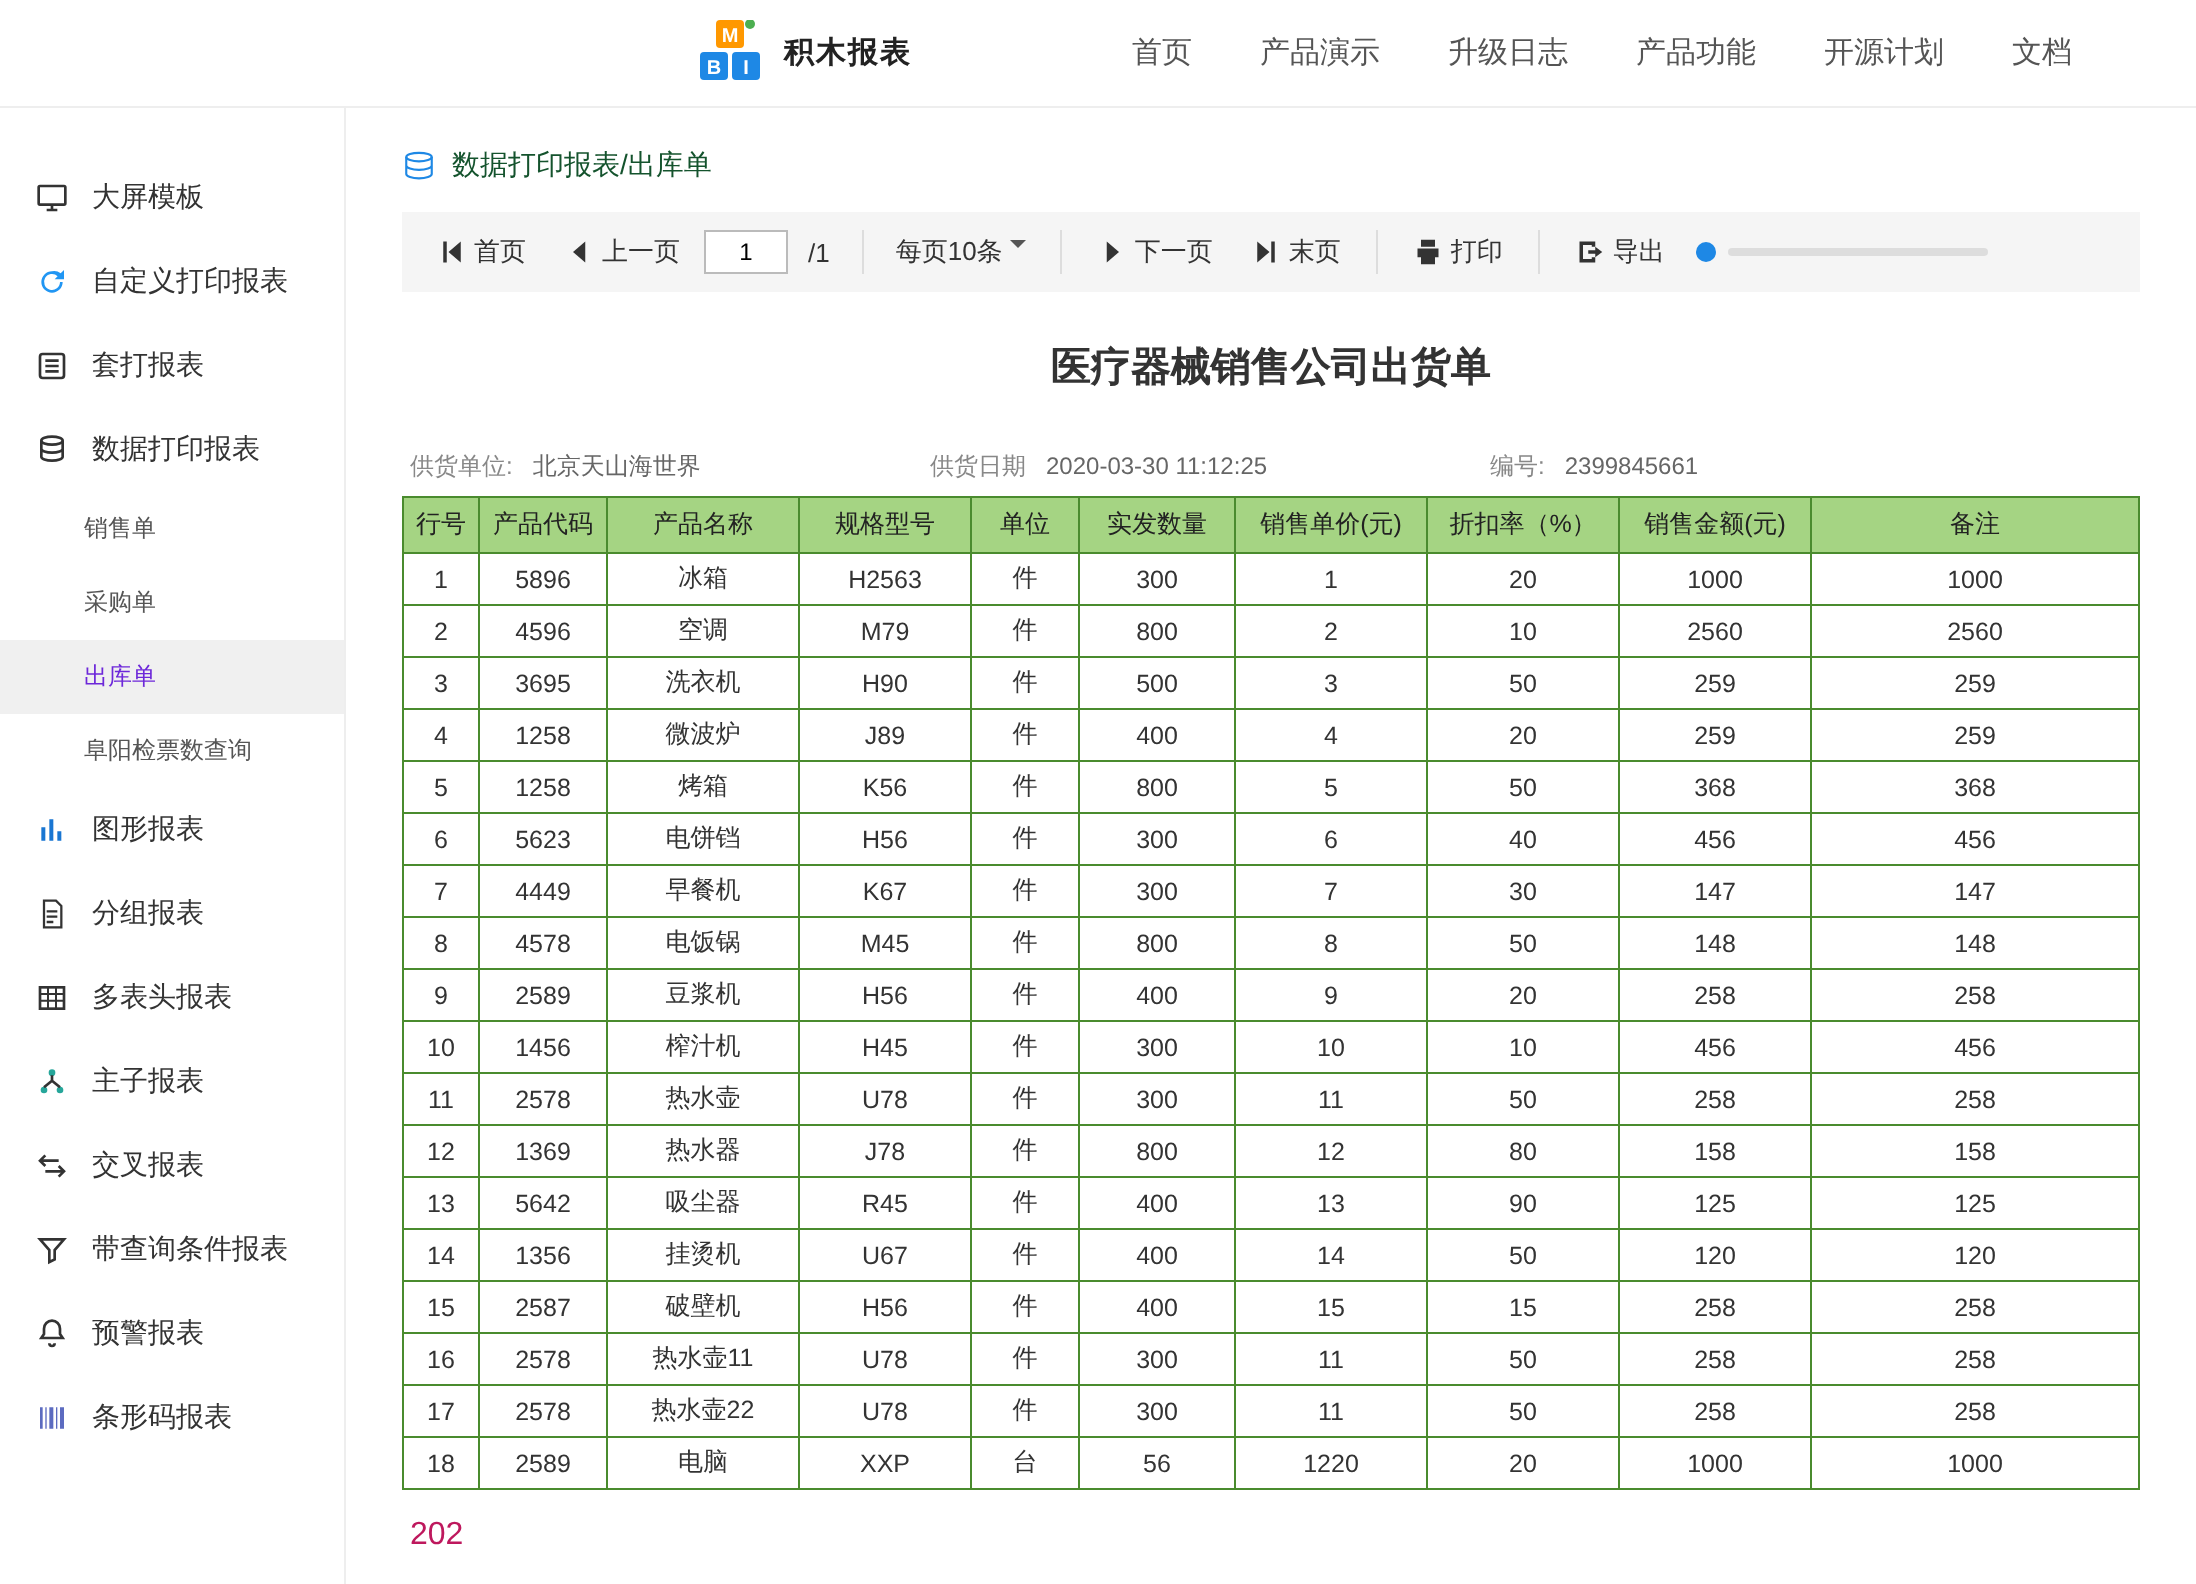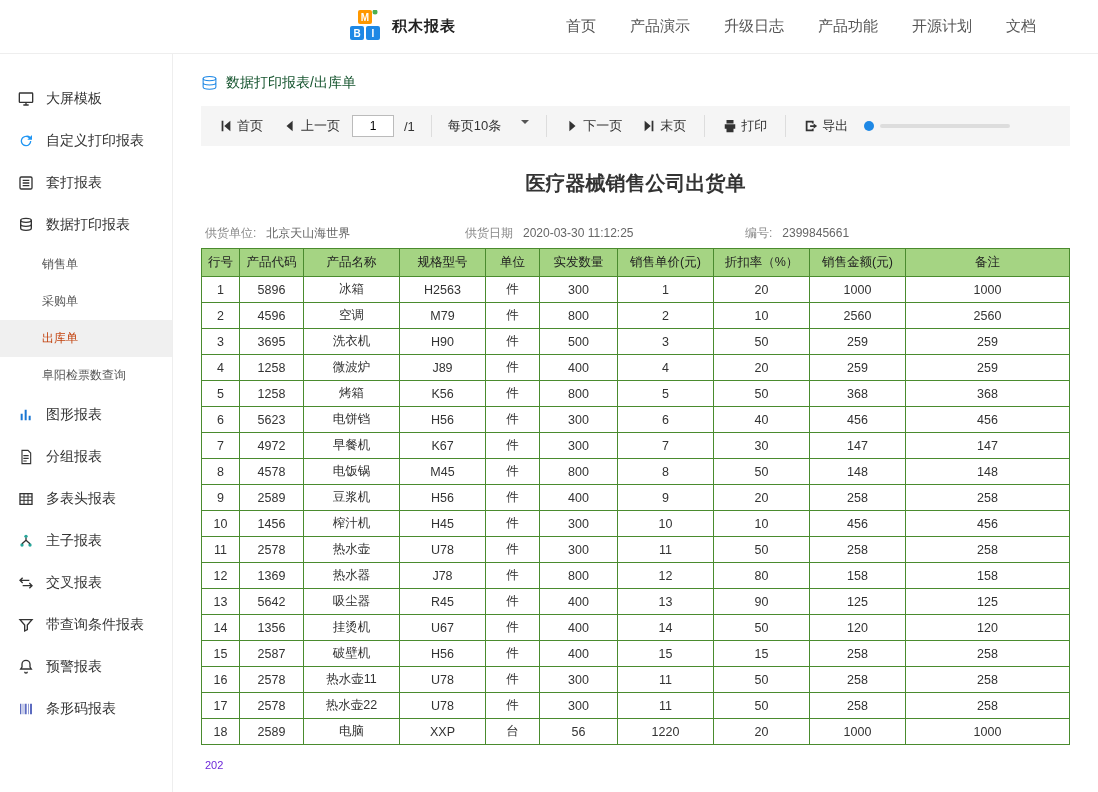--- a/index.html
+++ b/index.html
@@ -8,58 +8,58 @@
 .logo { display: flex; align-items: center; gap: 6px; margin-left: 330px; }
 .logo-svg { width: 36px; height: 34px; }
 .logo-text { font-size: 15px; font-weight: 700; color: #222; letter-spacing: 1px; }
 .nav-links { display: flex; gap: 34px; margin-left: 110px; font-size: 15px; color: #555; }
 .nav-links span { cursor: pointer; }
 .body-wrap { display: flex; height: calc(100% - 54px); }
 .sidebar { width: 173px; border-right: 1px solid #eee; padding-top: 24px; font-size: 14px; overflow-y: auto; }
 .side-item { display: flex; align-items: center; padding: 12px 18px; gap: 12px; cursor: pointer; color: #333; }
 .side-item .icon { width: 16px; height: 16px; flex-shrink: 0; }
 .side-sub { padding: 10px 18px 10px 42px; font-size: 12px; color: #555; cursor: pointer; }
-.side-sub.active { background: #f0f0f0; color: #c2410c; }
+.side-sub.active { background: #f0f0f0; color: #6d28d9; }
 .ic-screen { fill:#1e88e5; }
 .ic-refresh { fill:#2196f3; }
 .ic-list { fill:#1e88e5; }
 .ic-db { fill:#1e88e5; }
 .ic-bar { fill:#1976d2; }
 .ic-doc { fill:#5c6bc0; }
 .ic-table { fill:#7e57c2; }
 .ic-tree { fill:#26a69a; }
 .ic-swap { fill:#29b6f6; }
 .ic-funnel { fill:#42a5f5; }
 .ic-bell { fill:#ef5350; }
 .ic-bars { fill:#5c6bc0; }
 .content { flex: 1; padding: 20px 28px 0 28px; overflow: hidden; display: flex; flex-direction: column; }
 .breadcrumb { display: flex; align-items: center; gap: 8px; font-size: 14px; color: #14532d; margin-bottom: 14px; }
 .bc-icon { width: 17px; height: 17px; }
 .toolbar { background: #f5f5f5; height: 40px; display: flex; align-items: center; padding: 0 10px; gap: 4px; font-size: 13px; color: #333; }
 .tb-btn { display: flex; align-items: center; gap: 4px; padding: 4px 8px; cursor: pointer; }
 .tb-btn svg { width: 14px; height: 14px; fill: #333; }
 .tb-input { width: 42px; height: 22px; text-align: center; border: 1px solid #bbb; background: #fff; font-size: 12px; }
 .tb-sep { width: 1px; height: 22px; background: #ddd; margin: 0 6px; }
-.tb-select { display: flex; align-items: flex-start; gap: 19px; padding: 3px 6px; cursor: pointer; }
+.tb-select { display: flex; align-items: flex-start; gap: 3px; padding: 3px 6px; cursor: pointer; }
 .tb-slider { display: flex; align-items: center; gap: 6px; margin-left: 4px; }
 .tb-slider .dot { width: 10px; height: 10px; border-radius: 50%; background: #1e88e5; }
 .tb-slider .line { width: 130px; height: 4px; background: #ddd; border-radius: 2px; }
 .report { flex: 1; overflow-y: auto; padding-top: 24px; }
 .report-title { text-align: center; font-size: 20px; font-weight: 700; margin-bottom: 28px; }
 .header-info { display: flex; font-size: 12px; color: #666; margin-bottom: 6px; padding: 0 4px; }
 .header-info .lbl { color: #888; margin-right: 10px; }
 .hi-1 { width: 260px; }
 .hi-2 { width: 280px; }
 .hi-3 { flex: 1; }
 .table { width: 100%; border-collapse: collapse; font-size: 12.5px; }
 .table th { background: #a5d483; border: 1px solid #4a8b2e; padding: 5px 4px; font-weight: 400; color: #222; }
 .table td { border: 1px solid #4a8b2e; padding: 4px 4px; text-align: center; color: #333; }
 .col-row{width:38px;} .col-code{width:64px;} .col-name{width:96px;} .col-spec{width:86px;} .col-unit{width:54px;}
 .col-qty{width:78px;} .col-price{width:96px;} .col-disc{width:96px;} .col-amt{width:96px;} .col-note{}
-.footer-num { font-size: 11px; color: #6d28d9; margin-top: 14px; padding-left: 4px; }
+.footer-num { font-size: 16px; color: #be185d; margin-top: 14px; padding-left: 4px; }
 </style>
 </head>
 <body>
 
 <div class="top-nav">
   <div class="logo">
     <svg class="logo-svg" viewBox="0 0 36 34">
       <rect x="8" y="0" width="14" height="14" rx="2" fill="#ff9800"></rect>
       <text x="15" y="11" font-size="10" fill="#fff" text-anchor="middle" font-weight="700">M</text>
       <rect x="0" y="16" width="14" height="14" rx="2" fill="#1e88e5"></rect>
@@ -321,21 +321,21 @@
               <td class="col-spec">H56</td>
               <td class="col-unit">件</td>
               <td class="col-qty">300</td>
               <td class="col-price">6</td>
               <td class="col-disc">40</td>
               <td class="col-amt">456</td>
               <td class="col-note">456</td>
             </tr>
             <tr>
               <td class="col-row">7</td>
-              <td class="col-code">4972</td>
+              <td class="col-code">4449</td>
               <td class="col-name">早餐机</td>
               <td class="col-spec">K67</td>
               <td class="col-unit">件</td>
               <td class="col-qty">300</td>
               <td class="col-price">7</td>
               <td class="col-disc">30</td>
               <td class="col-amt">147</td>
               <td class="col-note">147</td>
             </tr>
             <tr>

